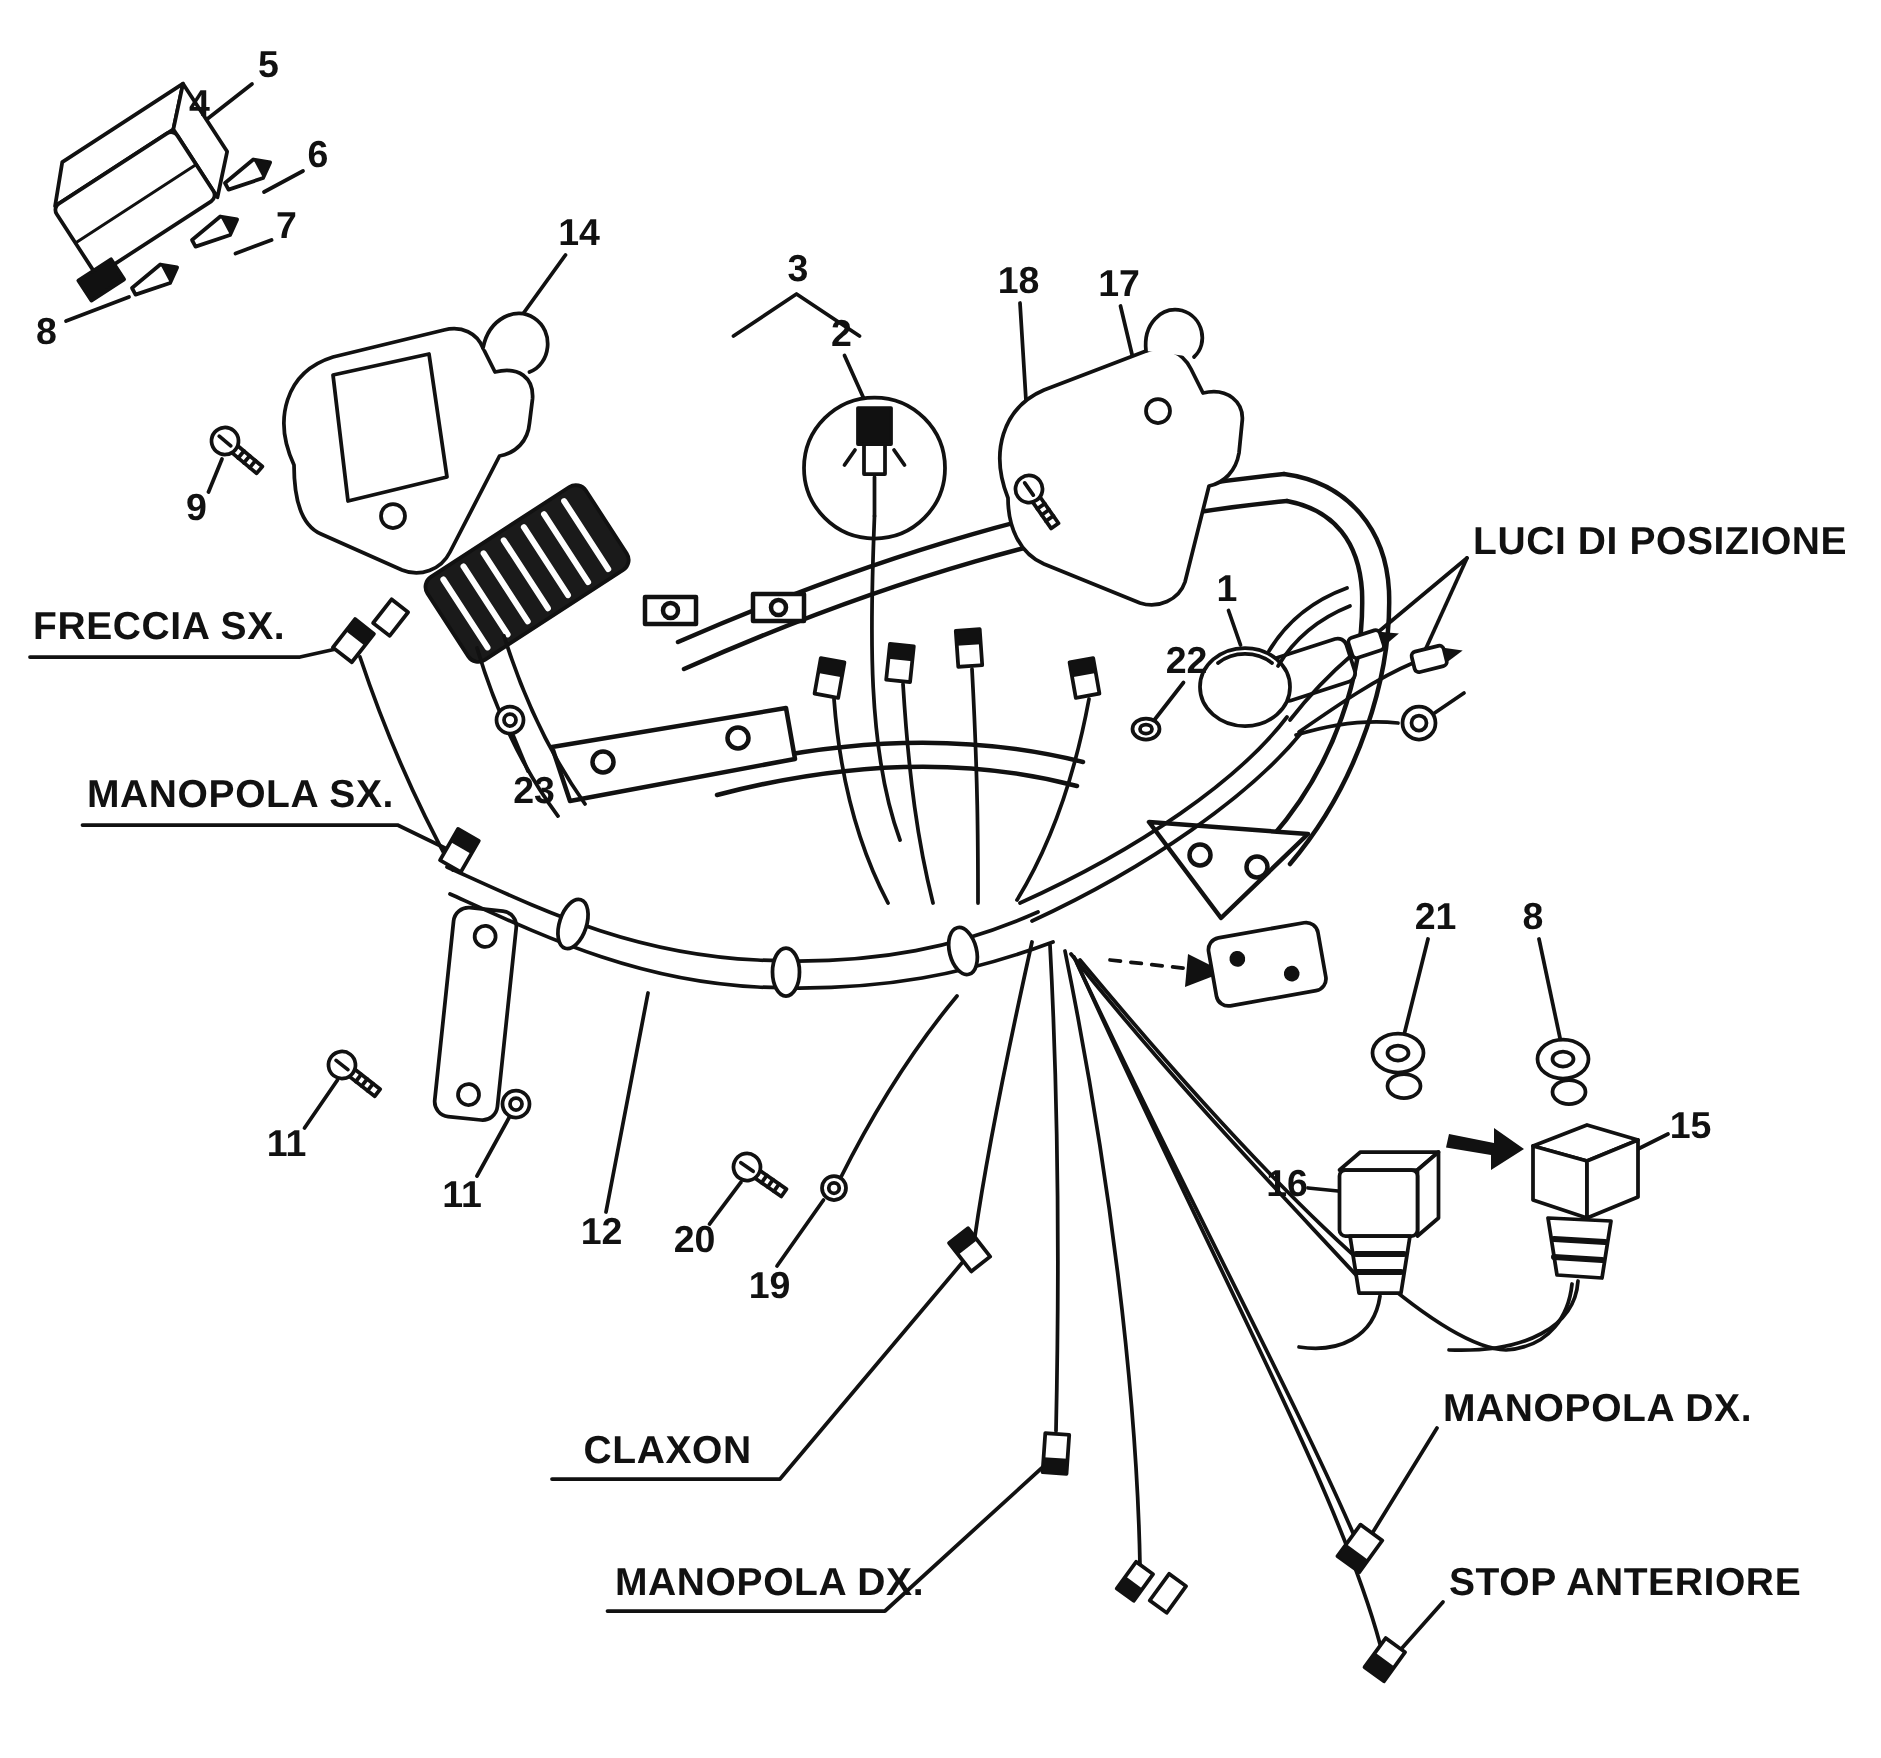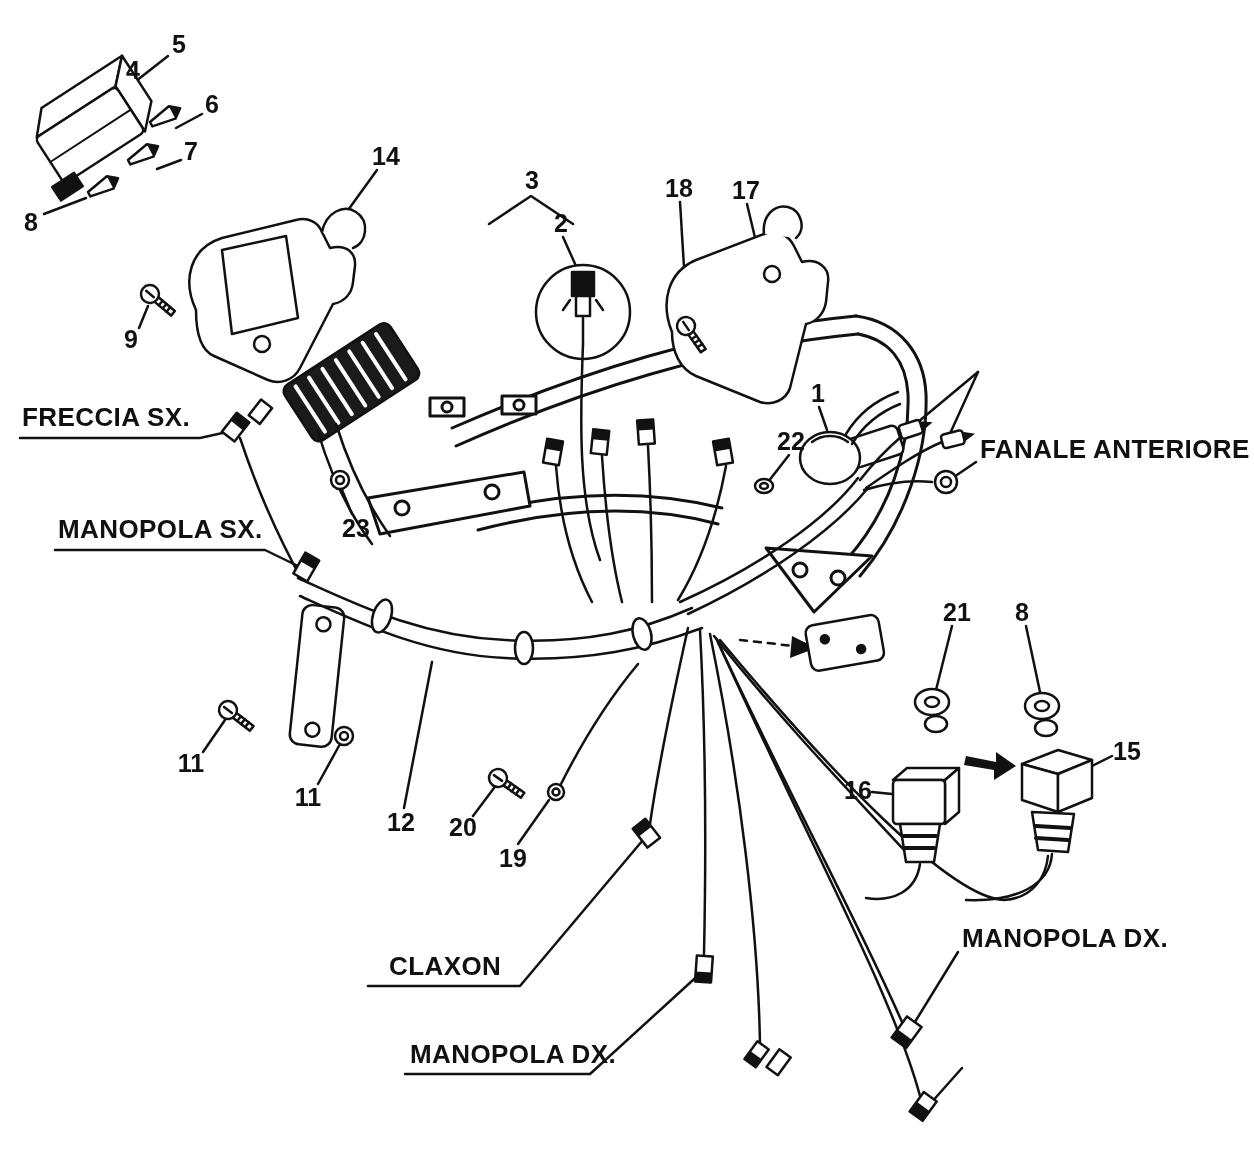--- a/index.html
+++ b/index.html
@@ -360,18 +360,19 @@
   <div class="callout" style="left:1127px;top:751px">15</div>
   <div class="callout" style="left:858px;top:790px">16</div>
   <div class="callout" style="left:191px;top:763px">11</div>
   <div class="callout" style="left:308px;top:797px">11</div>
   <div class="callout" style="left:401px;top:822px">12</div>
   <div class="callout" style="left:463px;top:827px">20</div>
   <div class="callout" style="left:513px;top:858px">19</div>
 
   <div class="part-label" style="left:22px;top:404px">FRECCIA SX.</div>
   <div class="part-label" style="left:58px;top:516px">MANOPOLA SX.</div>
-  <div class="part-label" style="left:980px;top:436px">FANALE ANTERIORE</div>
+  <div class="part-label" style="left:982px;top:347px">LUCI DI POSIZIONE</div>
   <div class="part-label" style="left:389px;top:953px">CLAXON</div>
   <div class="part-label" style="left:410px;top:1041px">MANOPOLA DX.</div>
   <div class="part-label" style="left:962px;top:925px">MANOPOLA DX.</div>
+  <div class="part-label" style="left:966px;top:1041px">STOP ANTERIORE</div>
 
 </div>
 
 </body></html>

